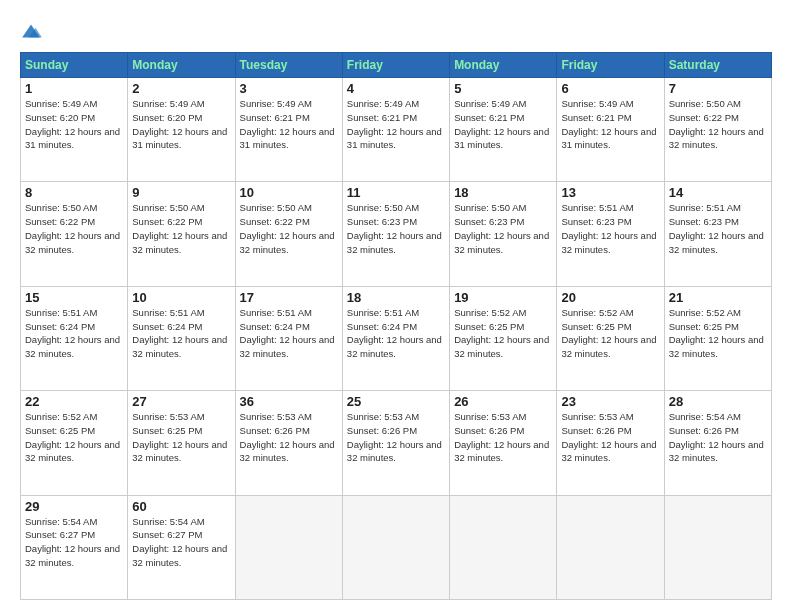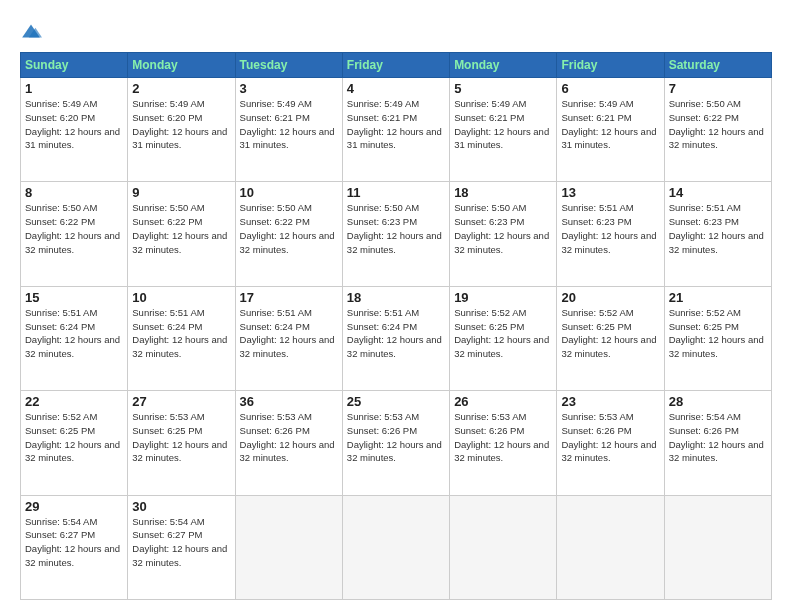--- a/index.html
+++ b/index.html
@@ -252,21 +252,21 @@
             <span class="day-num">28</span>
             <div class="day-info">Sunrise: 5:54 AM<br>Sunset: 6:26 PM<br>Daylight: 12 hours and 32 minutes.</div>
           </td>
         </tr>
         <tr>
           <td>
             <span class="day-num">29</span>
             <div class="day-info">Sunrise: 5:54 AM<br>Sunset: 6:27 PM<br>Daylight: 12 hours and 32 minutes.</div>
           </td>
           <td>
-            <span class="day-num">30</span>
+            <span class="day-num">60</span>
             <div class="day-info">Sunrise: 5:54 AM<br>Sunset: 6:27 PM<br>Daylight: 12 hours and 32 minutes.</div>
           </td>
           <td class="empty"></td>
           <td class="empty"></td>
           <td class="empty"></td>
           <td class="empty"></td>
           <td class="empty"></td>
         </tr>
       </tbody>
   </table>

